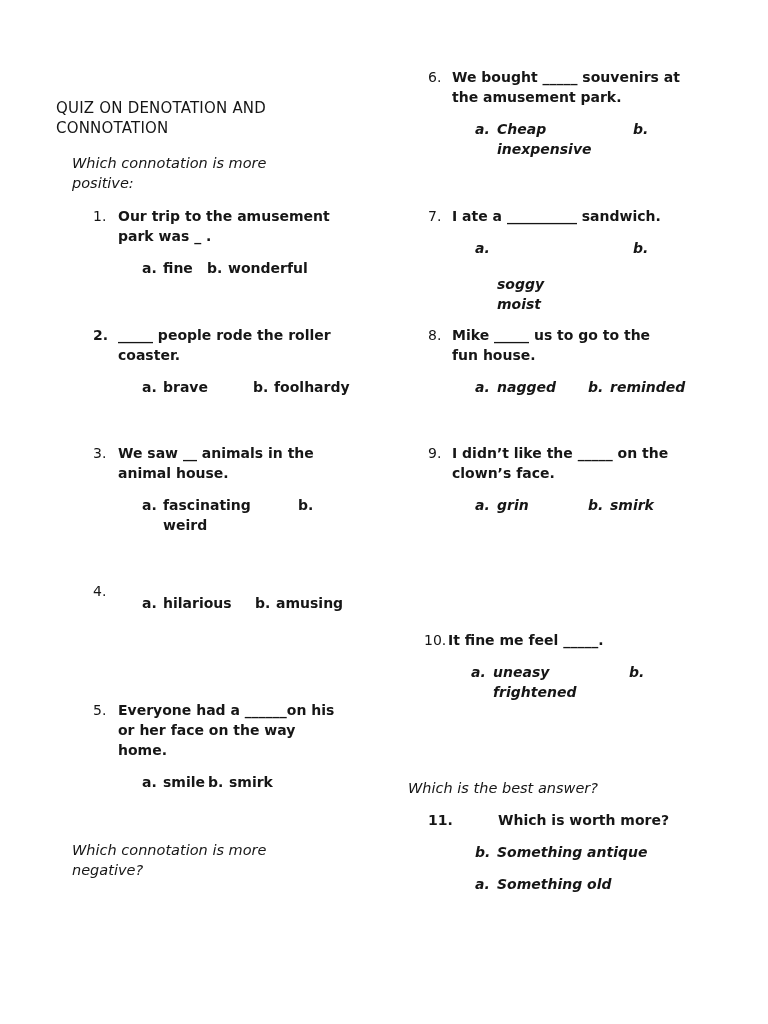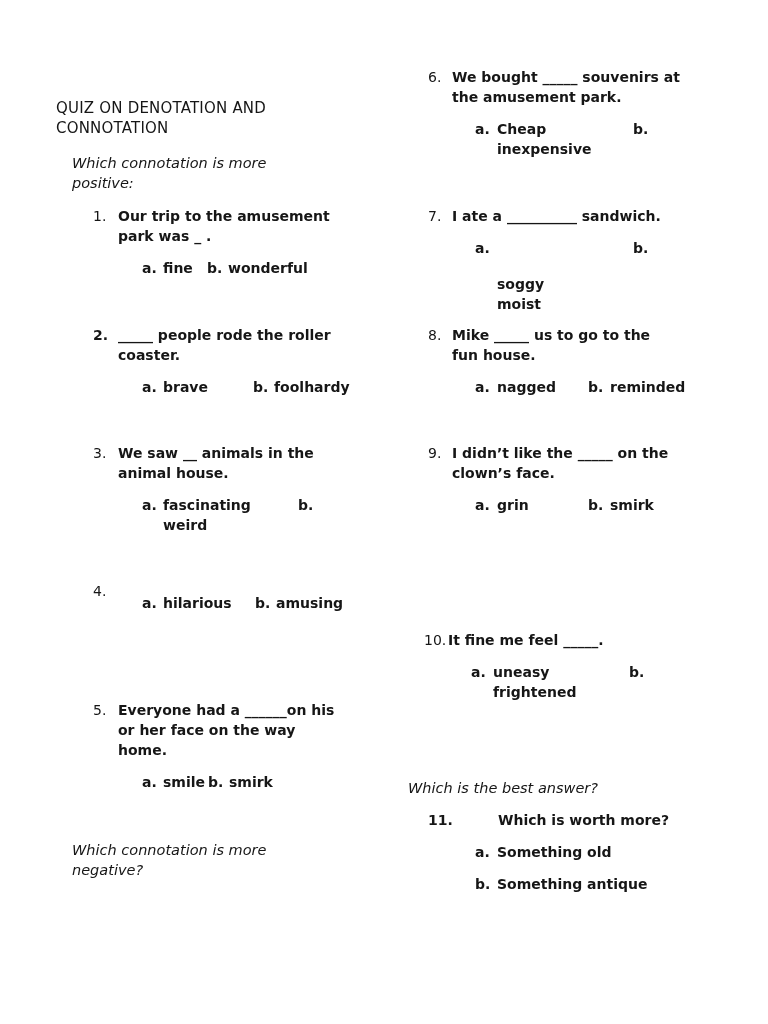--- a/index.html
+++ b/index.html
@@ -42,21 +42,21 @@
     left: 0;
     top: 0;
     font-weight: normal;
   }
   .qnum.bold { font-weight: bold; }
   .c1 .qtext { margin-left: 25px; }
   .c2 .qtext { margin-left: 24px; }
   .qtext { white-space: pre-line; }
   .optrow { margin-top: 12px; white-space: nowrap; }
   .c1 .optrow { margin-left: 49px; }
-  .c2 .optrow { margin-left: 47px; }
+  .c2 .optrow { margin-left: 47px; font-style: italic; }
   .olab { display: inline-block; width: 21px; vertical-align: top; }
   .c2 .olab { width: 22px; }
   .oa { display: inline-block; vertical-align: top; }
   .ob { display: inline; }
   .ob-block { display: block; margin-left: 22px; white-space: normal; }
   .c1 .ob-block { margin-left: 21px; }
   .q11-text { margin-left: 70px !important; }
 </style>
 </head>
 <body>
@@ -135,15 +135,15 @@
   <span class="qnum">10.</span>
   <div class="qtext">It fine me feel _____.</div>
   <div class="optrow"><span class="olab">a.</span><span class="oa" style="width:136px;">uneasy</span><span class="olab">b.</span><span class="ob-block">frightened</span></div>
 </div>
 
 <div class="abs heading" style="left:408px; top:778px; width:320px;">Which is the best answer?</div>
 
 <div class="q c2" style="left:428px; top:810px;">
   <span class="qnum bold">11.</span>
   <div class="qtext q11-text">Which is worth more?</div>
+  <div class="optrow"><span class="olab">b.</span><span class="ob">Something antique</span></div>
   <div class="optrow"><span class="olab">a.</span><span class="ob">Something old</span></div>
-  <div class="optrow"><span class="olab">b.</span><span class="ob">Something antique</span></div>
 </div>
 
 </body></html>

